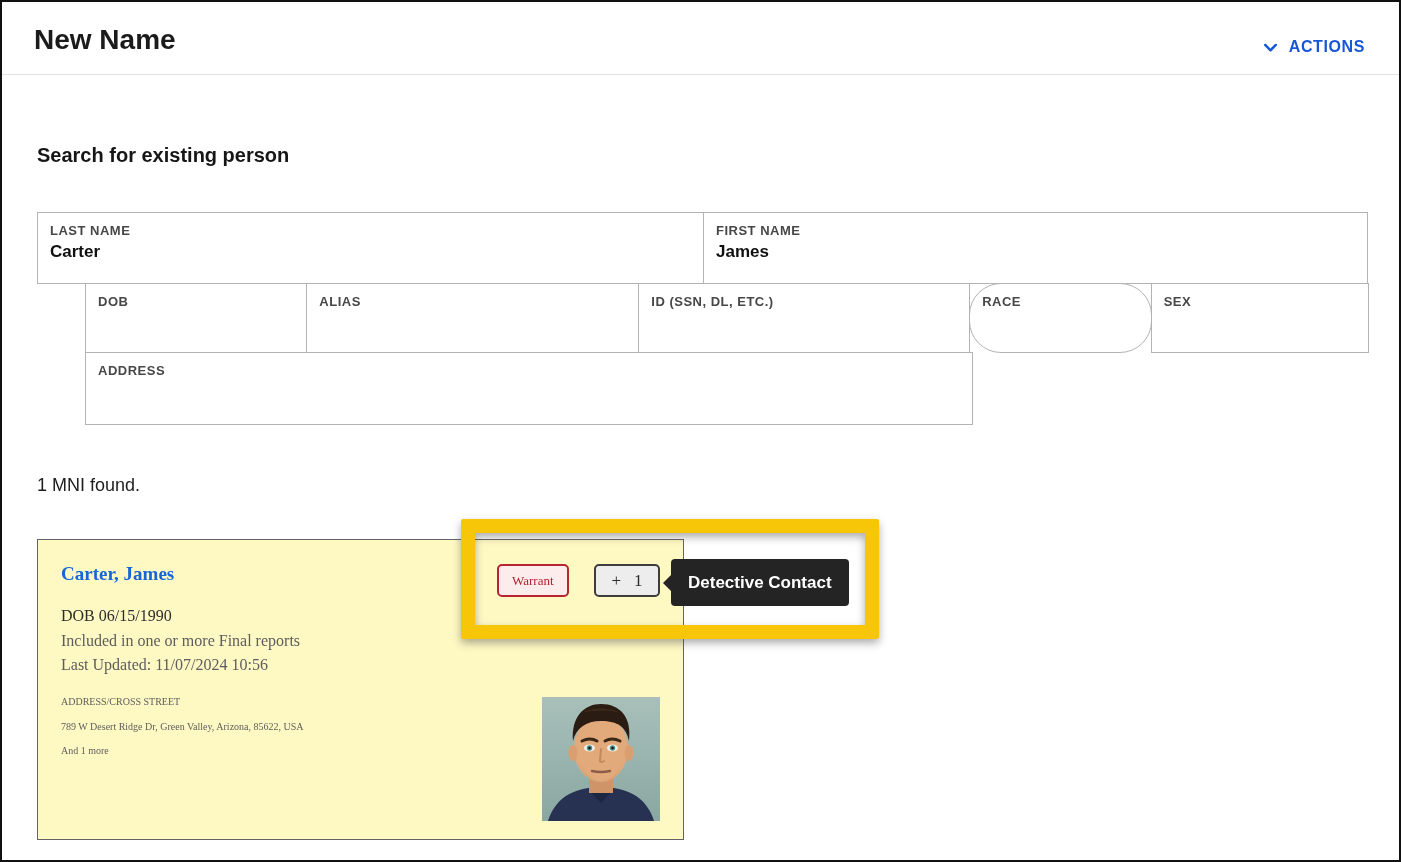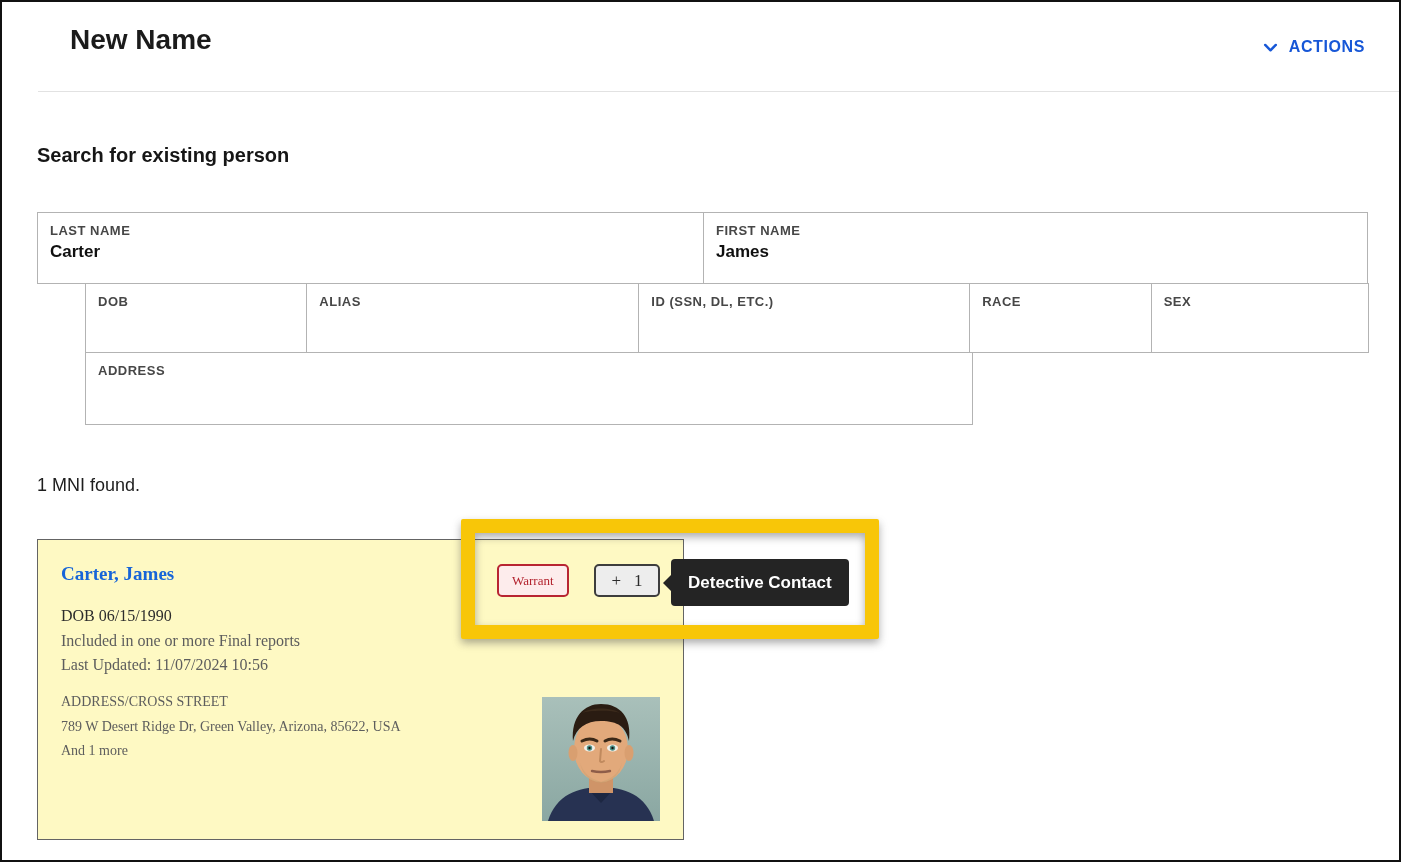--- a/index.html
+++ b/index.html
@@ -9,23 +9,22 @@
   .page {
     position:relative;
     width:1401px; height:862px;
     background:#ffffff;
     border:2px solid #111111;
     overflow:hidden;
   }
 
   
   .header {
-    position:absolute; left:0; top:0; right:0; height:90px;
+    position:absolute; left:0; top:0; right:0; height:73px;
     border-bottom:1px solid #e2e2e2;
-    margin-left:36px;
   }
   .page-title {
     position:absolute; left:32px; top:22px;
     font-size:28px; font-weight:700; color:#1b1b1b;
   }
   .actions-button {
     position:absolute; right:34px; top:36px;
     display:flex; align-items:center; gap:10px;
     cursor:pointer;
   }
@@ -56,21 +55,21 @@
     font-size:13px; font-weight:700; letter-spacing:0.5px; color:#474747;
   }
   .cell-value {
     margin-top:4px; font-size:17px; font-weight:700; color:#101010;
   }
   .w-last  { width:667px; }
   .w-first { width:665px; }
   .w-dob   { width:223px; }
   .w-alias { width:334px; }
   .w-id    { width:333px; }
-  .w-race  { width:183px; }
+  .w-race  { width:183px;border-radius:32px; }
   .w-sex   { width:219px; }
   .w-addr  { width:888px; }
 
   
   .mni-count {
     position:absolute; left:35px; top:473px;
     font-size:18px; color:#1d1d1d;
   }
 
   .person-card {
@@ -87,21 +86,21 @@
     cursor:pointer;
   }
   .card-block-1 {
     position:absolute; left:23px; top:64px;
     font-size:16px; line-height:24.5px;
   }
   .person-dob { color:#2c2c2c; }
   .gray-line { color:#5d5d5d; }
   .card-block-2 {
     position:absolute; left:23px; top:150px;
-    font-size:14px; line-height:24.5px; color:#5d5d5d;
+    font-size:10px; line-height:24.5px; color:#5d5d5d;
   }
 
   
   .warrant-badge {
     position:absolute; left:459px; top:24px;
     height:33px; padding:0 13px;
     display:flex; align-items:center;
     background:#fdecec;
     border:2px solid #b82532; border-radius:5px;
     color:#b3232e; font-size:13px;

